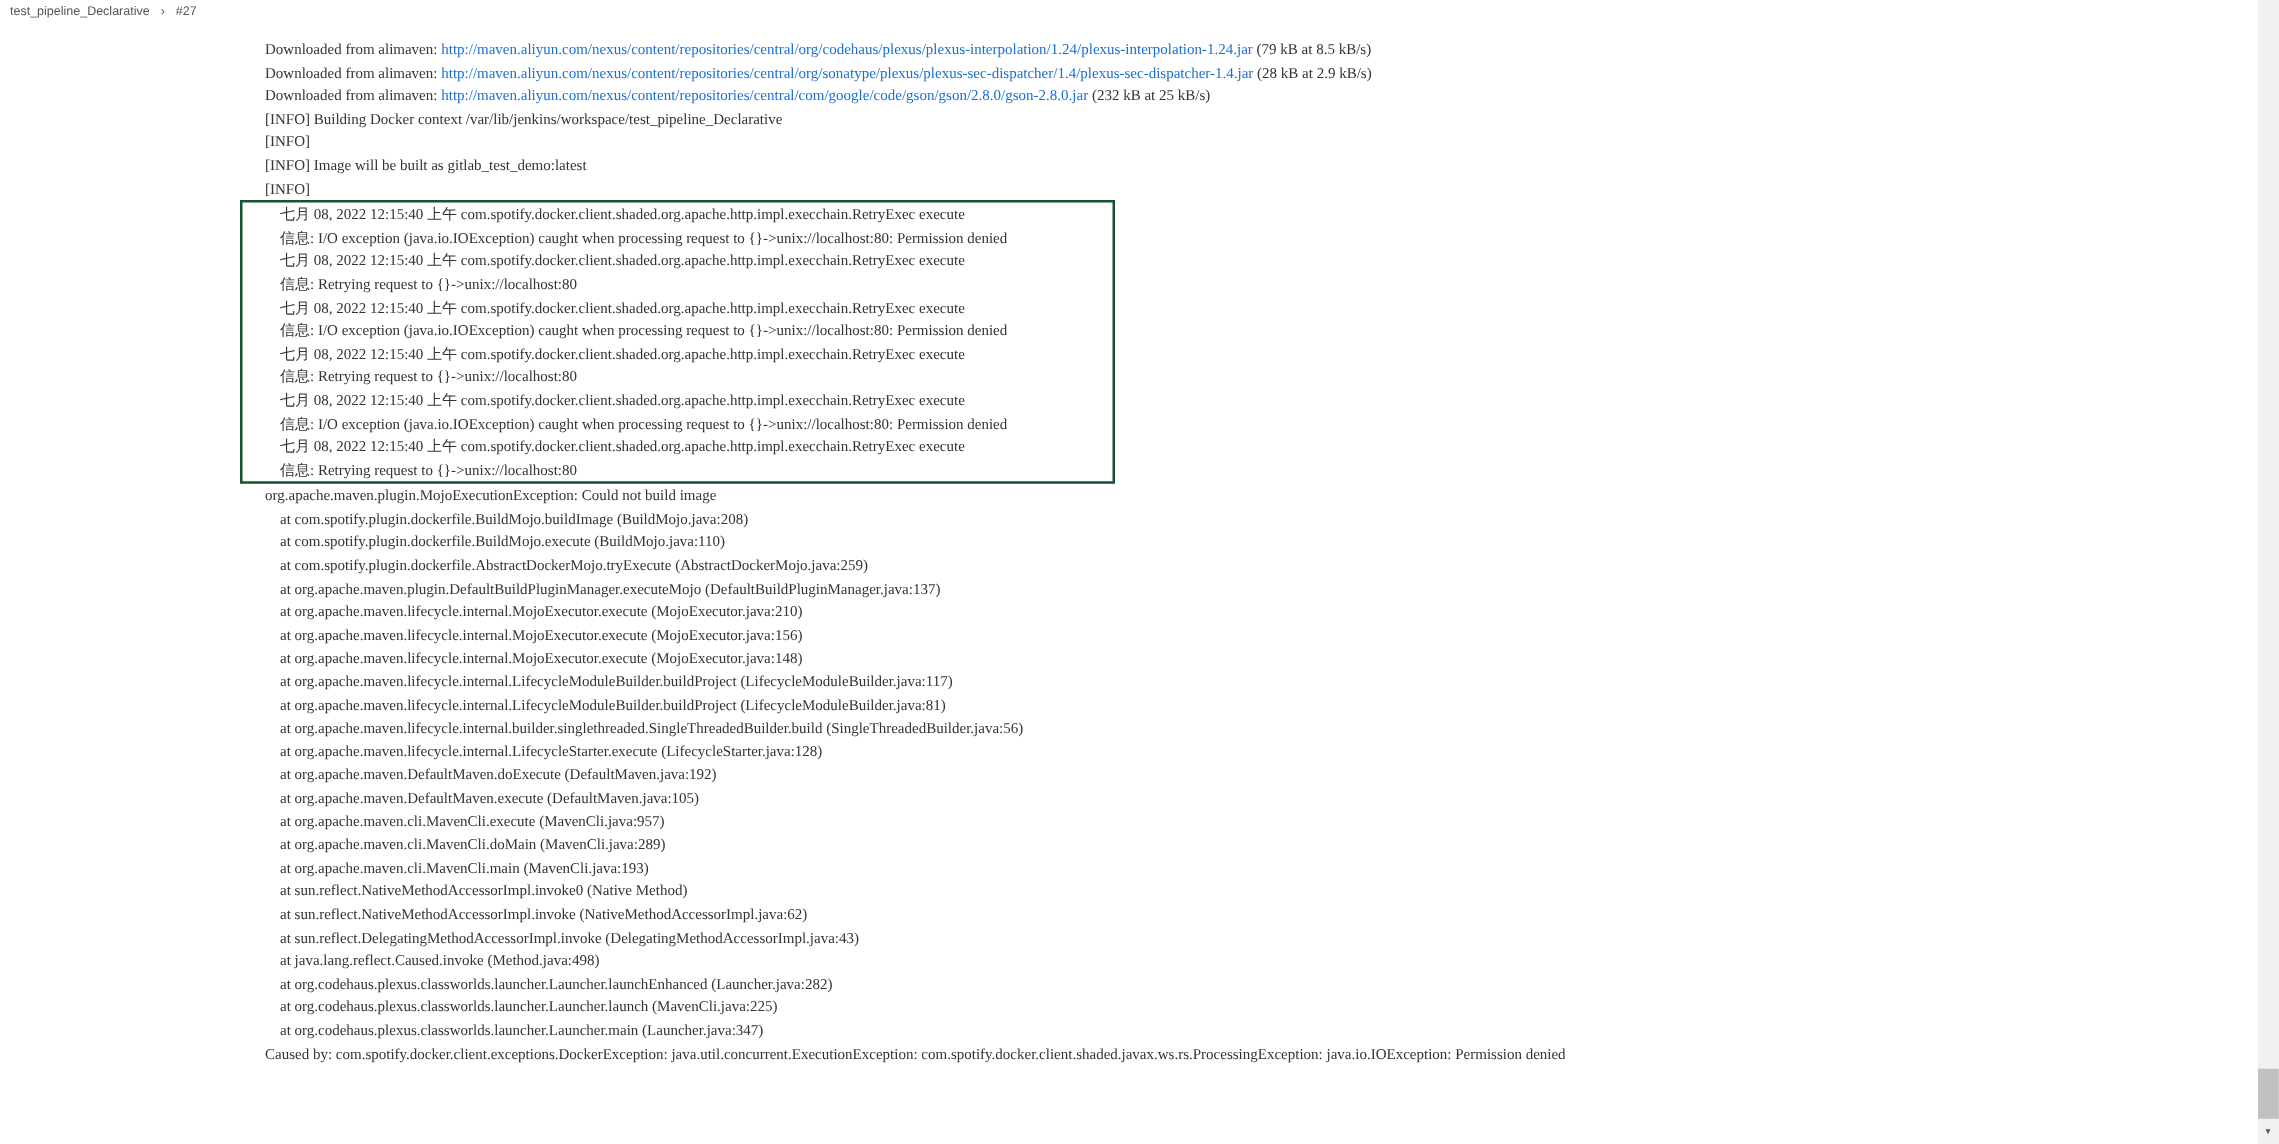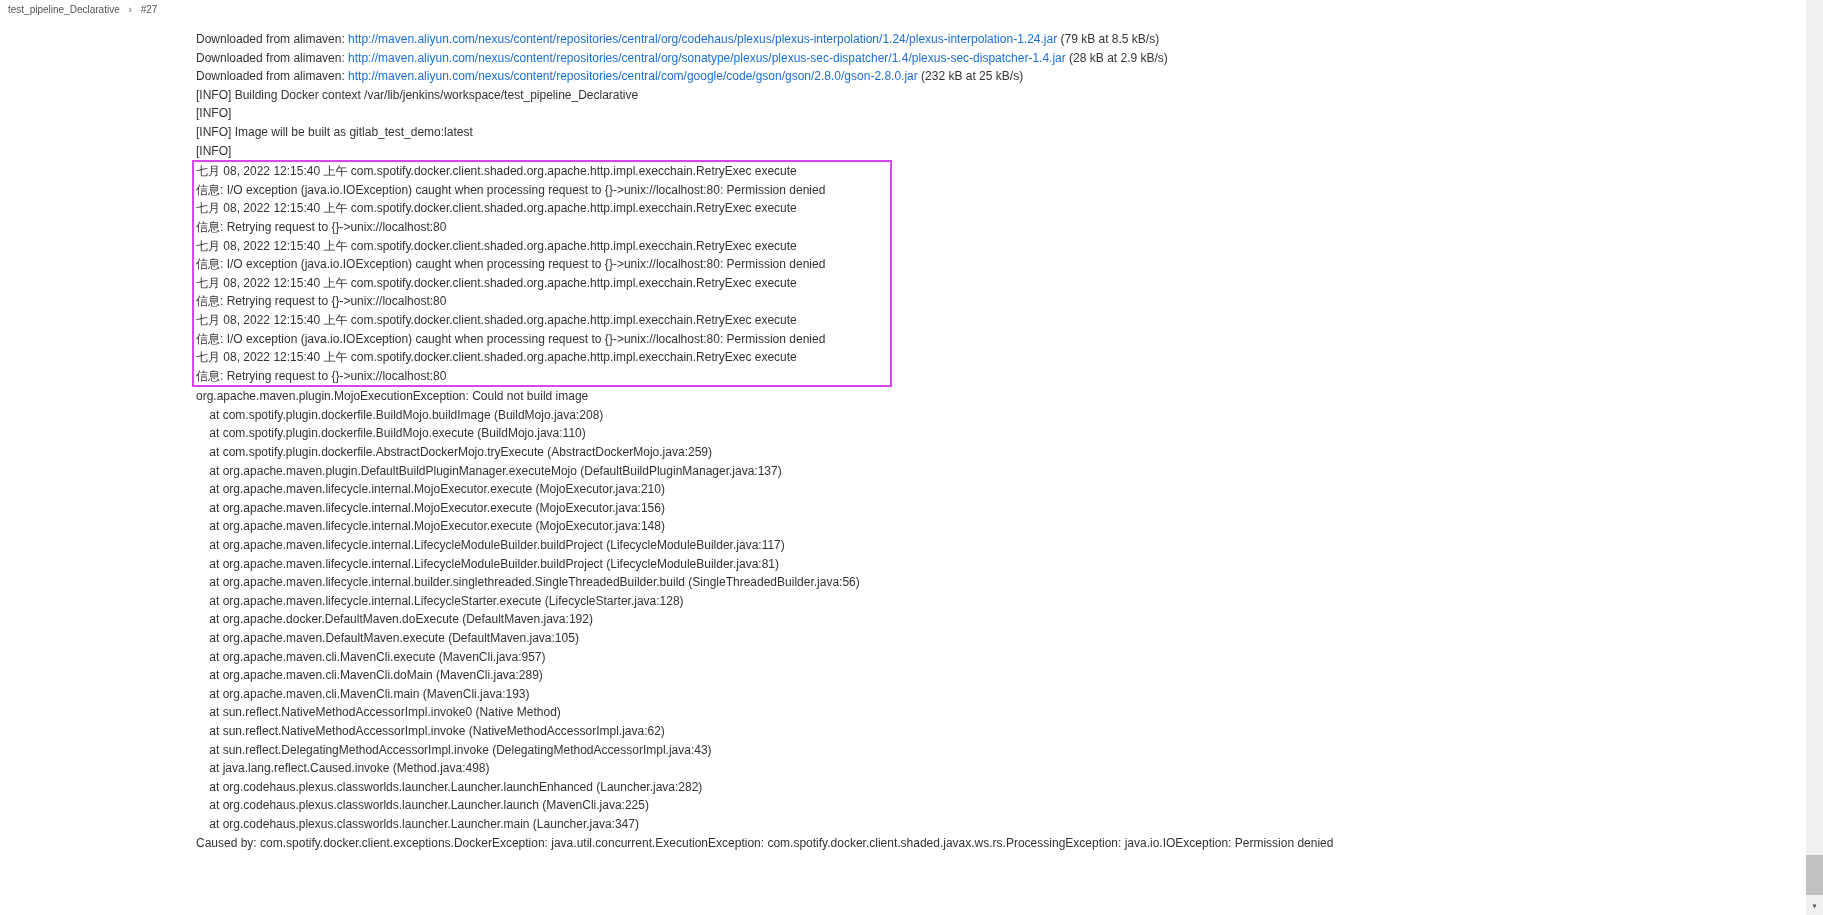--- a/index.html
+++ b/index.html
@@ -24,26 +24,27 @@
     font-family: Arial, sans-serif;
   }
   .breadcrumb span { margin-right: 6px; }
   .console-wrap {
     margin-left: 196px;
     margin-right: 260px;
     padding-top: 30px;
   }
   .console-line {
     white-space: pre;
-    font-family: Liberation Sans, sans-serif;
+    font-family: Liberation Serif, serif;
+    margin-left: 16px;
   }
   .highlight-box {
-    border: 2px solid #d946ef;
+    border: 2px solid #14532d;
     margin-left: -4px;
-    padding-left: 2px;
+    padding-left: 14px;
     width: 700px;
     padding-right: 2px;
   }
   .link {
     color: #1a6fd4;
     text-decoration: none;
     cursor: pointer;
   }
   .dl-line { display: block; }
   .scrollbar-track {
@@ -123,21 +124,21 @@
         <div class="console-line">    at com.spotify.plugin.dockerfile.BuildMojo.execute (BuildMojo.java:110)</div>
         <div class="console-line">    at com.spotify.plugin.dockerfile.AbstractDockerMojo.tryExecute (AbstractDockerMojo.java:259)</div>
         <div class="console-line">    at org.apache.maven.plugin.DefaultBuildPluginManager.executeMojo (DefaultBuildPluginManager.java:137)</div>
         <div class="console-line">    at org.apache.maven.lifecycle.internal.MojoExecutor.execute (MojoExecutor.java:210)</div>
         <div class="console-line">    at org.apache.maven.lifecycle.internal.MojoExecutor.execute (MojoExecutor.java:156)</div>
         <div class="console-line">    at org.apache.maven.lifecycle.internal.MojoExecutor.execute (MojoExecutor.java:148)</div>
         <div class="console-line">    at org.apache.maven.lifecycle.internal.LifecycleModuleBuilder.buildProject (LifecycleModuleBuilder.java:117)</div>
         <div class="console-line">    at org.apache.maven.lifecycle.internal.LifecycleModuleBuilder.buildProject (LifecycleModuleBuilder.java:81)</div>
         <div class="console-line">    at org.apache.maven.lifecycle.internal.builder.singlethreaded.SingleThreadedBuilder.build (SingleThreadedBuilder.java:56)</div>
         <div class="console-line">    at org.apache.maven.lifecycle.internal.LifecycleStarter.execute (LifecycleStarter.java:128)</div>
-        <div class="console-line">    at org.apache.docker.DefaultMaven.doExecute (DefaultMaven.java:192)</div>
+        <div class="console-line">    at org.apache.maven.DefaultMaven.doExecute (DefaultMaven.java:192)</div>
         <div class="console-line">    at org.apache.maven.DefaultMaven.execute (DefaultMaven.java:105)</div>
         <div class="console-line">    at org.apache.maven.cli.MavenCli.execute (MavenCli.java:957)</div>
         <div class="console-line">    at org.apache.maven.cli.MavenCli.doMain (MavenCli.java:289)</div>
         <div class="console-line">    at org.apache.maven.cli.MavenCli.main (MavenCli.java:193)</div>
         <div class="console-line">    at sun.reflect.NativeMethodAccessorImpl.invoke0 (Native Method)</div>
         <div class="console-line">    at sun.reflect.NativeMethodAccessorImpl.invoke (NativeMethodAccessorImpl.java:62)</div>
         <div class="console-line">    at sun.reflect.DelegatingMethodAccessorImpl.invoke (DelegatingMethodAccessorImpl.java:43)</div>
         <div class="console-line">    at java.lang.reflect.Caused.invoke (Method.java:498)</div>
         <div class="console-line">    at org.codehaus.plexus.classworlds.launcher.Launcher.launchEnhanced (Launcher.java:282)</div>
         <div class="console-line">    at org.codehaus.plexus.classworlds.launcher.Launcher.launch (MavenCli.java:225)</div>

